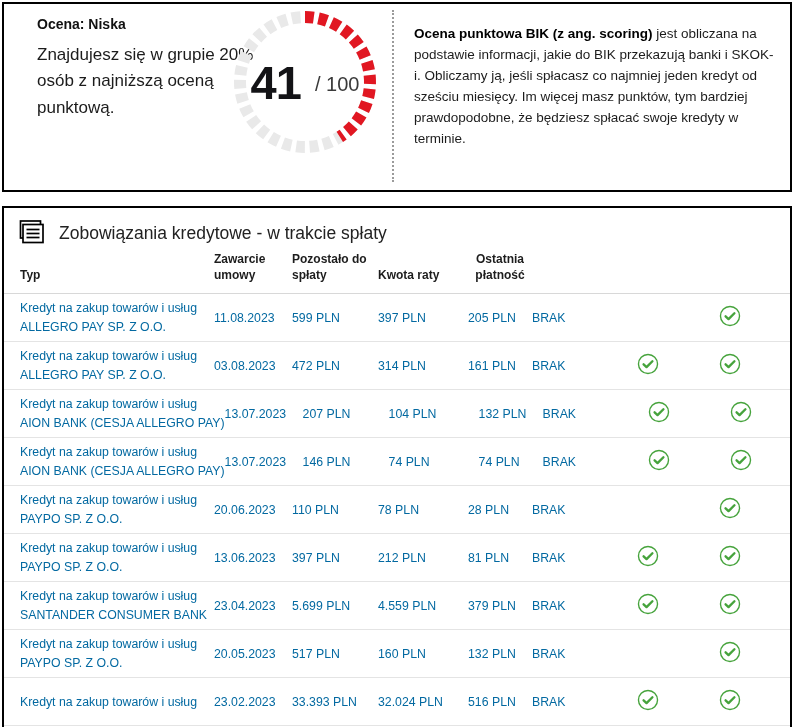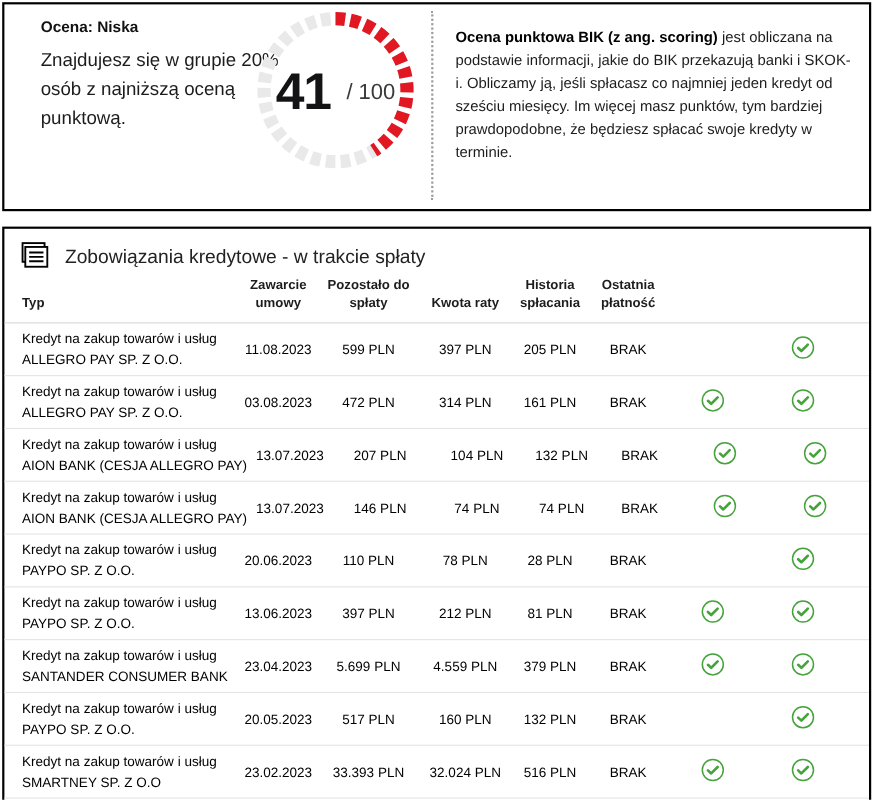--- a/index.html
+++ b/index.html
@@ -61,24 +61,24 @@
     padding: 2px 16px 10px 16px;
     border-bottom: 1px solid #d8d8d8;
     font-size: 12px; font-weight: bold; color: #1d1d1d;
     line-height: 1.35;
   }
   .grid-head > div { align-self: end; }
   .trow {
     display: grid; grid-template-columns: var(--cols);
     align-items: center; height: 47px; padding: 0 16px;
     border-bottom: 1px solid #e4e4e4;
-    font-size: 12.3px; color: #000000;
+    font-size: 12.3px; color: #0369a1;
   }
   .al { text-align: left; }
-  .ar { text-align: center; }
+  .ar { text-align: left; }
   .ac { text-align: center; }
   .type-line, .lender-line { white-space: nowrap; line-height: 1.5; }
   .check { display: inline-block; width: 22px; height: 22px; line-height: 0; }
   .check svg { display: block; }
 </style>
 </head>
 <body>
 
 <div class="panel" id="score-panel">
   <div class="score-left">
@@ -113,21 +113,20 @@
       </svg>
     </span>
     <span class="table-title">Zobowiązania kredytowe - w trakcie spłaty</span>
   </div>
 
   <div class="grid-head">
     <div class="al">Typ</div>
     <div class="ar">Zawarcie umowy</div>
     <div class="ar">Pozostało do spłaty</div>
     <div class="ar">Kwota raty</div>
-    <div class="ac">Historia spłacania</div>
     <div class="ac">Ostatnia płatność</div>
   </div>
 
   <div>
   <div class="trow">
     <div class="al">
       <div class="type-line">Kredyt na zakup towarów i usług</div>
       <div class="lender-line">ALLEGRO PAY SP. Z O.O.</div>
     </div>
     <div class="ar">11.08.2023</div>
@@ -345,21 +344,20 @@
           <circle cx="12" cy="12" r="10.4" fill="none" stroke-width="1.5" style="stroke: var(--green);"></circle>
           <path d="M7.2 12.4 L10.4 15.4 L16.8 9" fill="none" stroke-width="2.6" stroke-linecap="round" stroke-linejoin="round" style="stroke: var(--green);"></path>
         </svg>
       </span>
     </div>
   </div>
 
   <div class="trow">
     <div class="al">
       <div class="type-line">Kredyt na zakup towarów i usług</div>
-      <div class="lender-line">SMARTNEY SP. Z O.O</div>
     </div>
     <div class="ar">23.02.2023</div>
     <div class="ar">33.393 PLN</div>
     <div class="ar">32.024 PLN</div>
     <div class="ar">516 PLN</div>
     <div class="ar">BRAK</div>
     <div class="ac">
       <span class="check">
         <svg width="22" height="22" viewBox="0 0 24 24">
           <circle cx="12" cy="12" r="10.4" fill="none" stroke-width="1.5" style="stroke: var(--green);"></circle>

